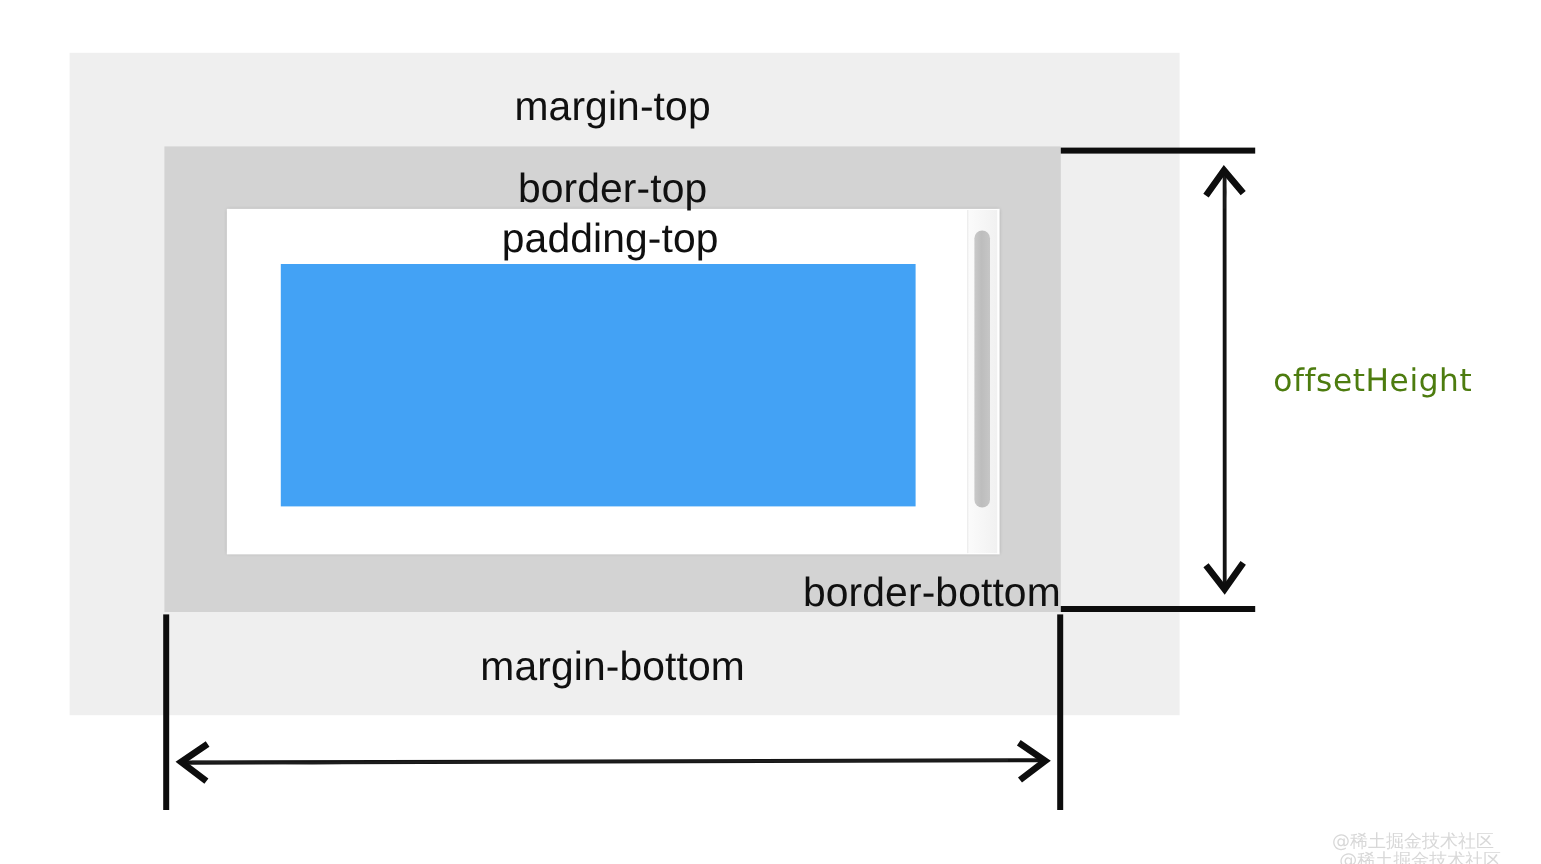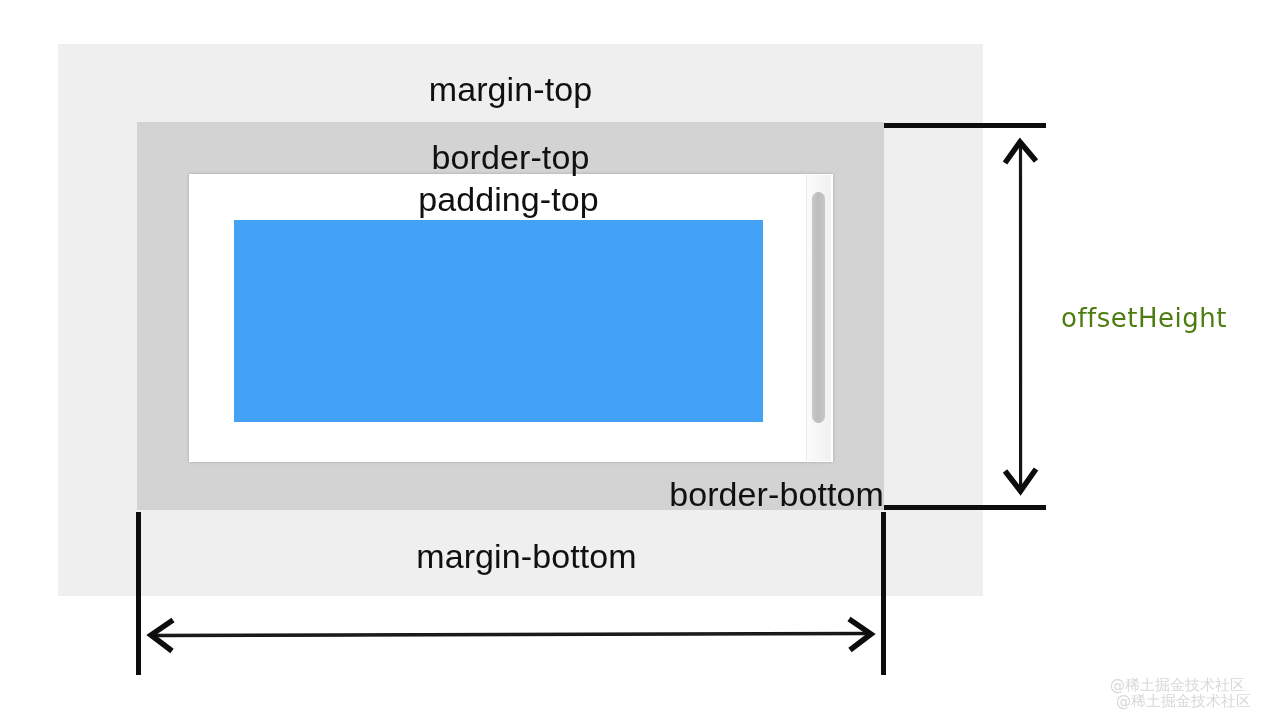--- a/index.html
+++ b/index.html
@@ -89,21 +89,21 @@
     color: #101010;
     font-family: Liberation Sans, sans-serif;
     font-size: 34px;
     letter-spacing: 0.1px;
     white-space: nowrap;
   }
   .lbl-margin-top   { left: 0;   top: 70px;  }
   .lbl-border-top   { left: 0;   top: 138px; }
   .lbl-padding-top  { left: -2px; top: 180px; }
   .lbl-border-bottom{ left: 0;   top: 475px; text-align: right; }
-  .lbl-margin-bottom{ left: 16px;   top: 537px; }
+  .lbl-margin-bottom{ left: 0;   top: 537px; }
   .label-wrap {
     position: absolute;
     left: 137px;
     width: 747px;
   }
 
   
   .tick-h-top {
     position: absolute;
     left: 884px;
@@ -175,20 +175,21 @@
   }
 
   
   .watermark {
     position: absolute;
     color: #d8d8d8;
     font-family: "DejaVu Sans", sans-serif;
     font-size: 15px;
     white-space: nowrap;
     user-select: none;
+    margin-top: 16px;
   }
   .wm-a { left: 1110px; top: 676px; }
   .wm-b { left: 1116px; top: 692px; }
 </style>
 </head>
 <body>
 
 <div id="stage">
 
   <div class="margin-box"></div>

